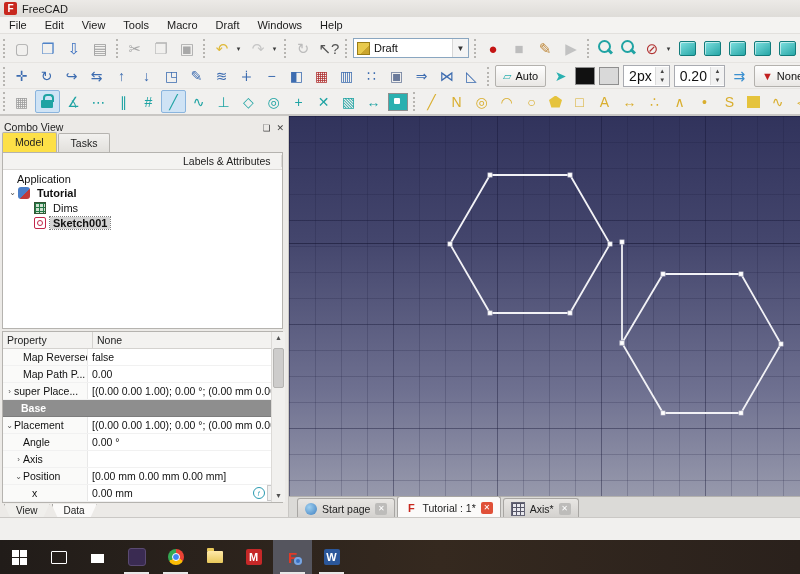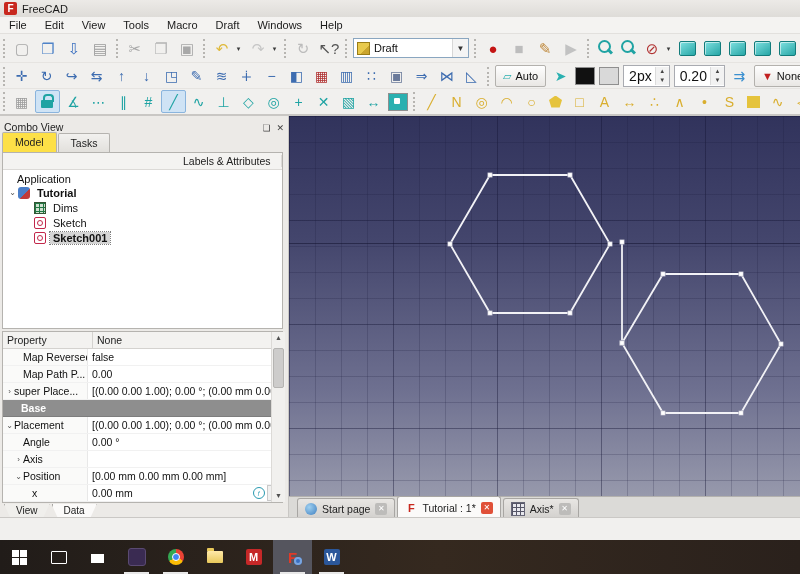--- a/index.html
+++ b/index.html
@@ -312,25 +312,20 @@
         <div class="titem bold" style="padding-left: 4px;">
           <span class="texp">⌄</span>
           <span class="ticon doc"></span>
           <span class="tlabel">Tutorial</span>
         </div>
         <div class="titem" style="padding-left: 20px;">
           <span class="texp"></span>
           <span class="ticon sheet"></span>
           <span class="tlabel">Dims</span>
         </div>
-        <div class="titem" style="padding-left: 20px;">
-          <span class="texp"></span>
-          <span class="ticon sketch"></span>
-          <span class="tlabel">Sketch</span>
-        </div>
         <div class="titem selected bold" style="padding-left: 20px;">
           <span class="texp"></span>
           <span class="ticon sketch"></span>
           <span class="tlabel">Sketch001</span>
         </div>
       </div>
   </div>
   <div id="props">
     <div class="phead">
       <span class="c1">Property</span>

